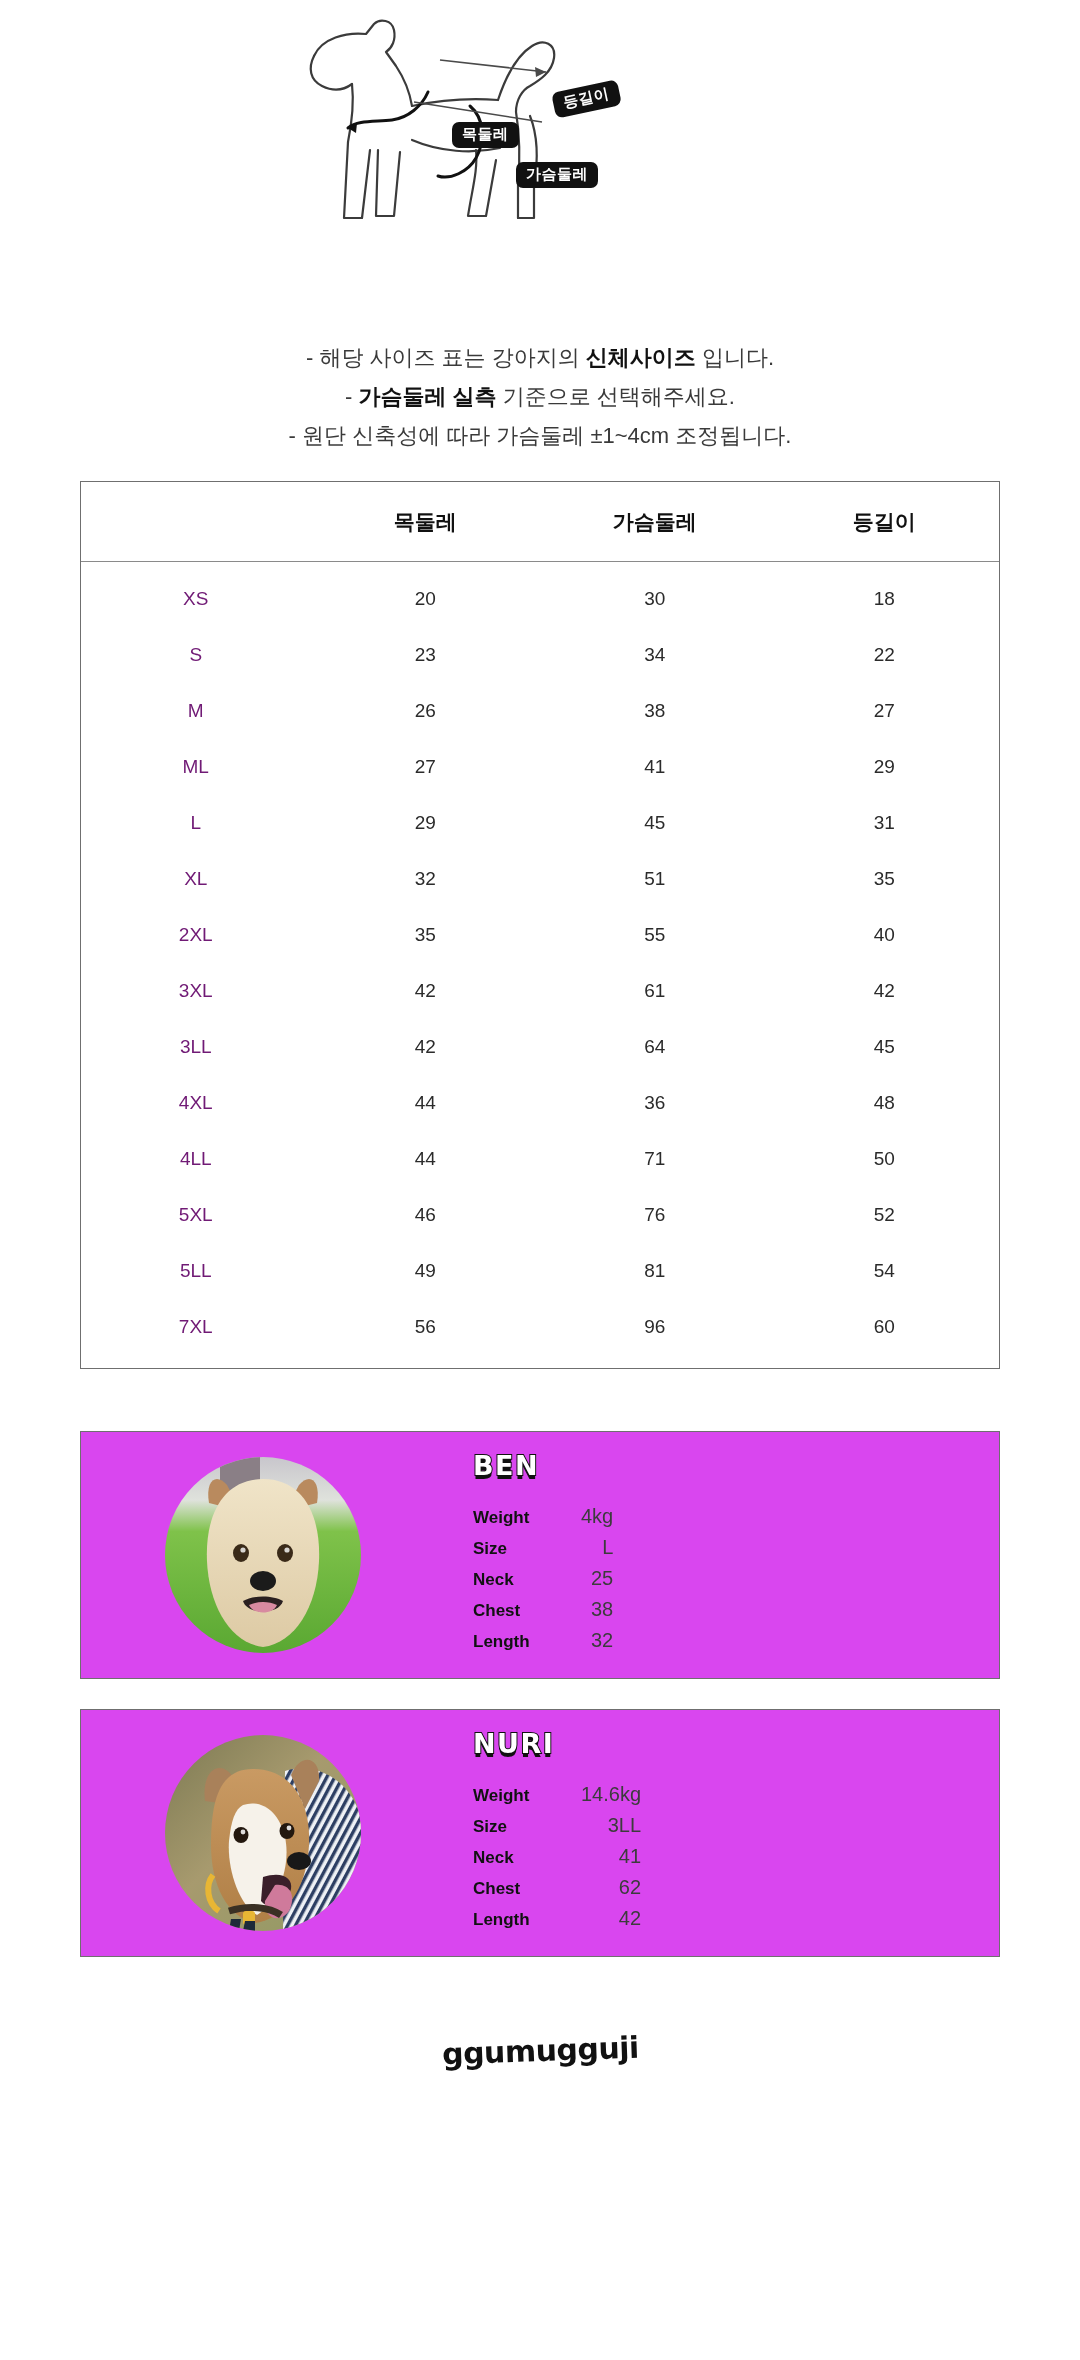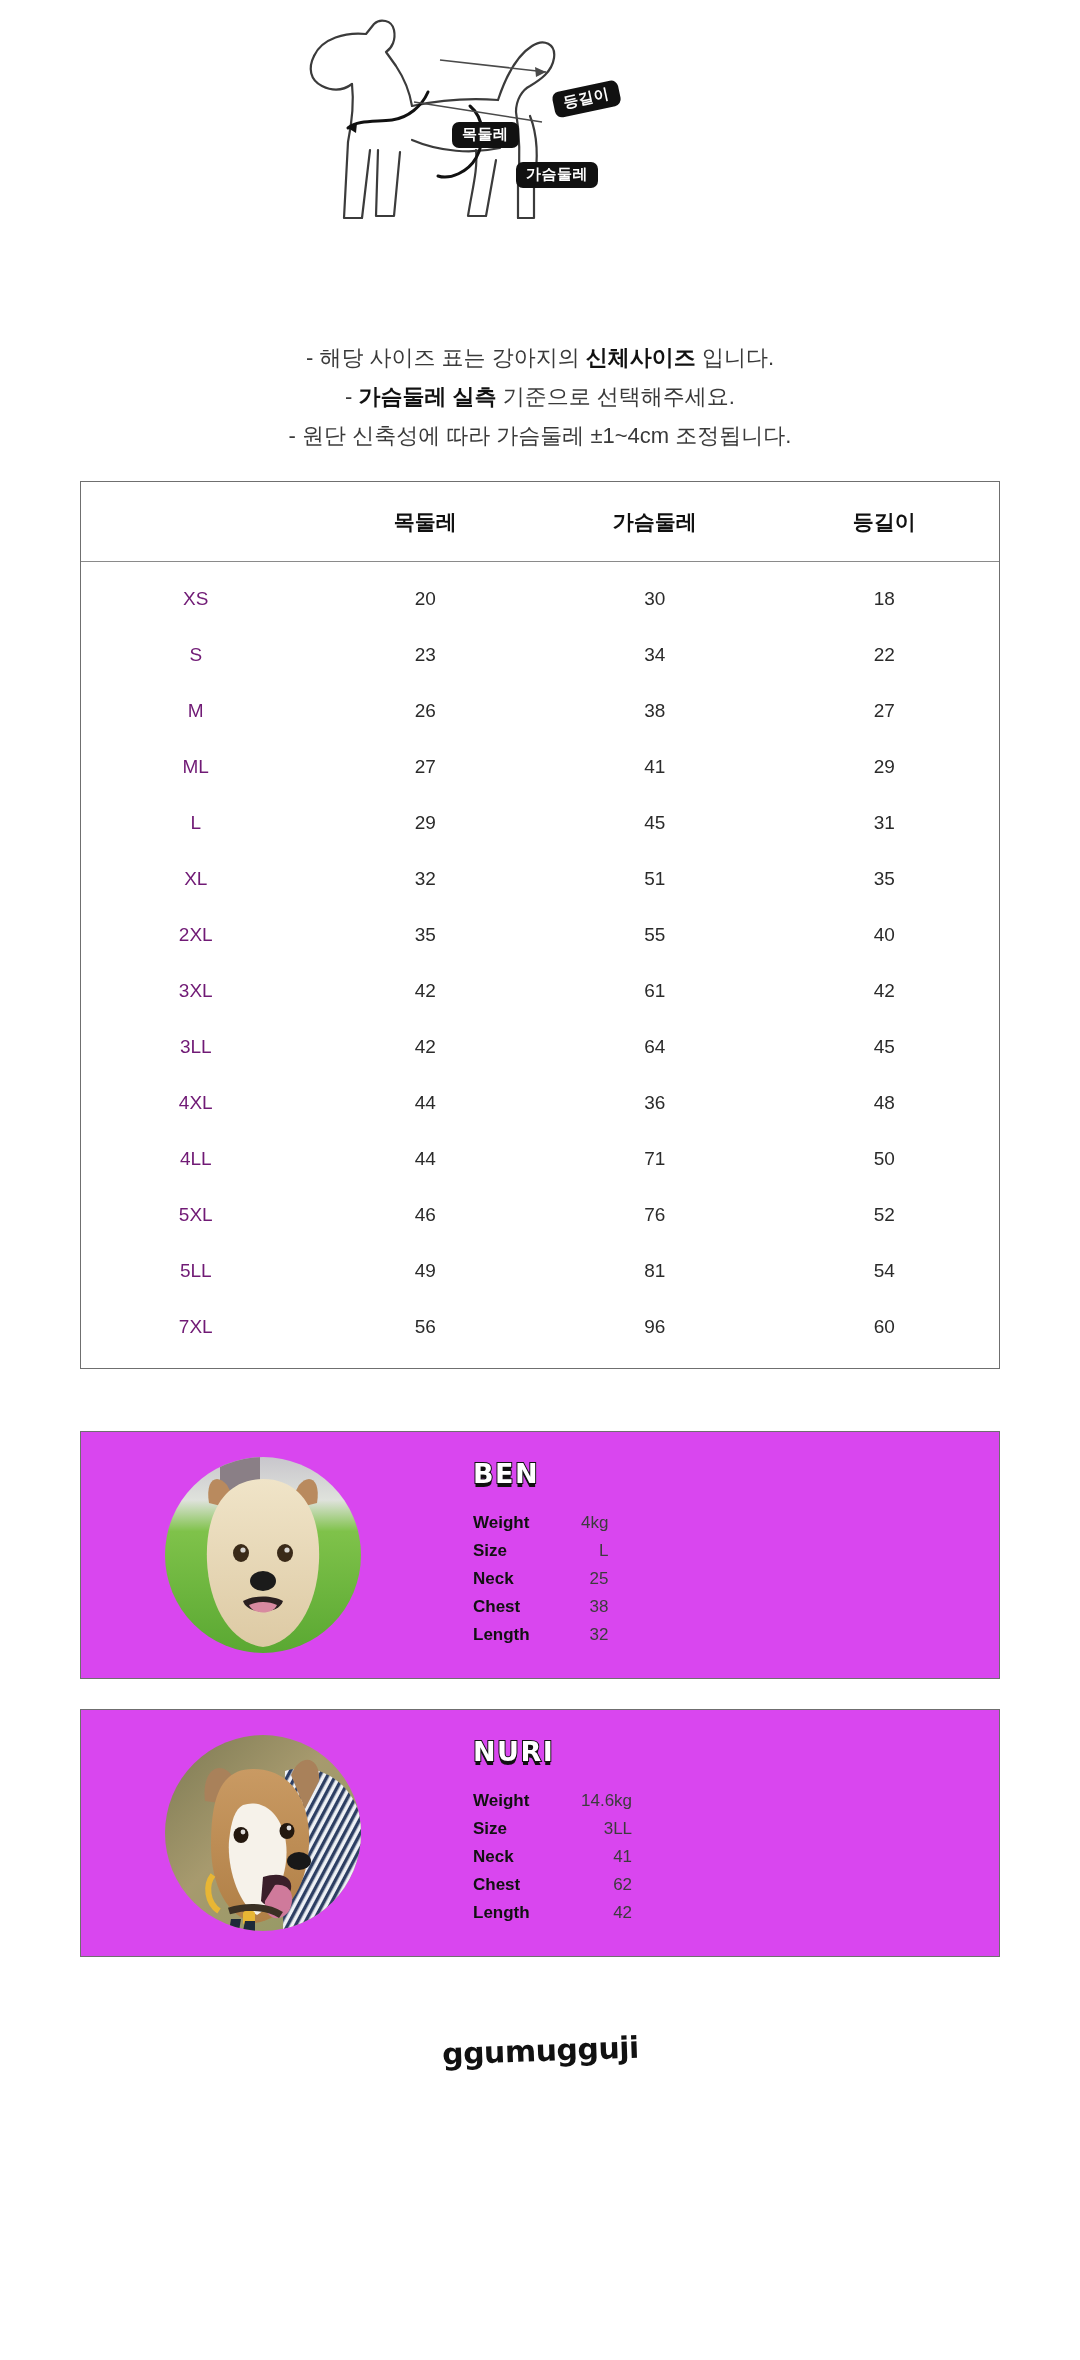--- a/index.html
+++ b/index.html
@@ -129,21 +129,21 @@
     margin-bottom: 8px;
     justify-content: space-between;
   }
   .spec-key {
     width: 108px;
     font-size: 17px;
     font-weight: 700;
     color: #111111;
   }
   .spec-val {
-    font-size: 17px;
+    font-size: 20px;
     font-weight: 400;
     color: #3c3c3c;
   }
 
   
   .footer {
     width: 1080px;
     text-align: center;
     padding: 46px 0 40px 0;
   }

